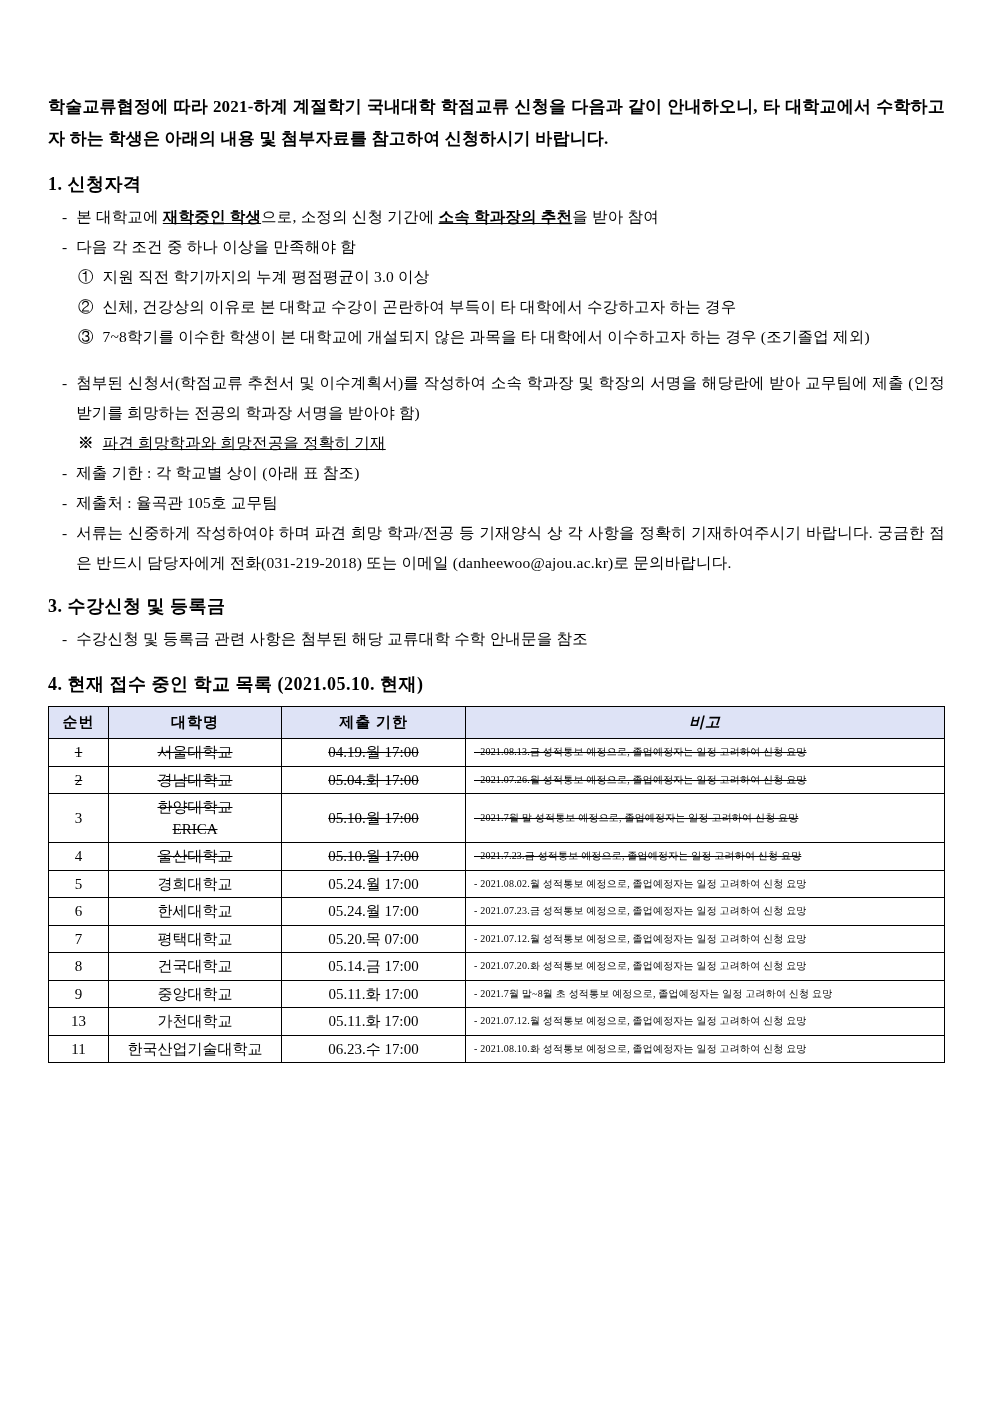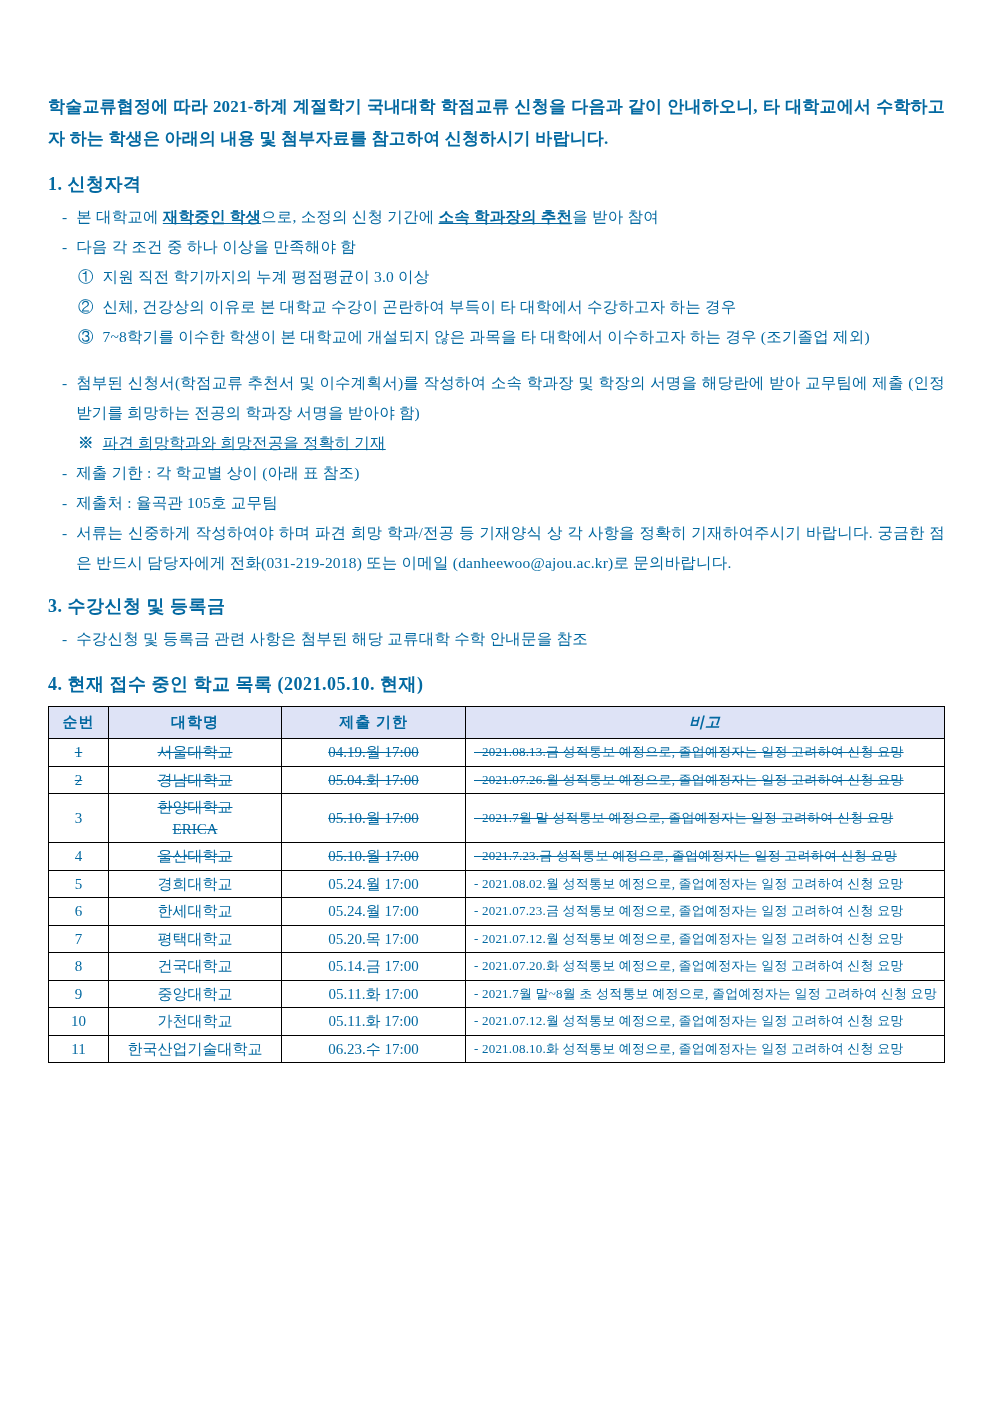--- a/index.html
+++ b/index.html
@@ -2,21 +2,21 @@
 <html lang="ko"><head>
 <meta charset="utf-8">
 <style>
   html, body { margin: 0; padding: 0; background: #ffffff; }
   .page {
     width: 992px;
     min-height: 1403px;
     box-sizing: border-box;
     padding: 74px 47px 60px 48px;
     font-family: "Liberation Serif", "DejaVu Serif", serif;
-    color: #0369a1;
+    color: #000000;
     background: #ffffff;
   }
   .intro {
     font-weight: bold;
     font-size: 17px;
     line-height: 32px;
     text-align: justify;
     letter-spacing: 0.2px;
   }
   .section { margin-top: 16px; }
@@ -62,21 +62,21 @@
   }
   .t-center { text-align: center; }
   .t-note { text-align: left; padding-left: 8px !important; }
   .c-univ { white-space: pre-line; line-height: 22px; display: inline-block; }
   .c-no, .c-dead { line-height: 22px; }
   .c-note {
     display: block;
     line-height: 22.5px;
     padding-left: 13px;
     text-indent: -13px;
-    font-size: 13px;
+    font-size: 10px;
     letter-spacing: 0.2px;
   }
   .strike { text-decoration: line-through; text-decoration-thickness: 1.4px; }
 </style>
 </head>
 <body>
 
 <div class="page">
 
   <p class="intro">학술교류협정에 따라 2021-하계 계절학기 국내대학 학점교류 신청을 다음과 같이 안내하오니, 타 대학교에서 수학하고자 하는 학생은 아래의 내용 및 첨부자료를 참고하여 신청하시기 바랍니다.</p>
@@ -206,21 +206,21 @@
     <td class="t-center"><span class="c-no">6</span></td>
     <td class="t-center"><span class="c-univ">한세대학교</span></td>
     <td class="t-center"><span class="c-dead">05.24.월 17:00</span></td>
     <td class="t-note">
               <span class="c-note">- 2021.07.23.금 성적통보 예정으로, 졸업예정자는 일정 고려하여 신청 요망</span>
             </td>
   </tr>
           <tr>
     <td class="t-center"><span class="c-no">7</span></td>
     <td class="t-center"><span class="c-univ">평택대학교</span></td>
-    <td class="t-center"><span class="c-dead">05.20.목 17:00</span></td>
+    <td class="t-center"><span class="c-dead">05.20.목 07:00</span></td>
     <td class="t-note">
               <span class="c-note">- 2021.07.12.월 성적통보 예정으로, 졸업예정자는 일정 고려하여 신청 요망</span>
             </td>
   </tr>
           <tr>
     <td class="t-center"><span class="c-no">8</span></td>
     <td class="t-center"><span class="c-univ">건국대학교</span></td>
     <td class="t-center"><span class="c-dead">05.14.금 17:00</span></td>
     <td class="t-note">
               <span class="c-note">- 2021.07.20.화 성적통보 예정으로, 졸업예정자는 일정 고려하여 신청 요망</span>
@@ -228,21 +228,21 @@
   </tr>
           <tr>
     <td class="t-center"><span class="c-no">9</span></td>
     <td class="t-center"><span class="c-univ">중앙대학교</span></td>
     <td class="t-center"><span class="c-dead">05.11.화 17:00</span></td>
     <td class="t-note">
               <span class="c-note">- 2021.7월 말~8월 초 성적통보 예정으로, 졸업예정자는 일정 고려하여 신청 요망</span>
             </td>
   </tr>
           <tr>
-    <td class="t-center"><span class="c-no">10</span></td>
+    <td class="t-center"><span class="c-no">13</span></td>
     <td class="t-center"><span class="c-univ">가천대학교</span></td>
     <td class="t-center"><span class="c-dead">05.11.화 17:00</span></td>
     <td class="t-note">
               <span class="c-note">- 2021.07.12.월 성적통보 예정으로, 졸업예정자는 일정 고려하여 신청 요망</span>
             </td>
   </tr>
           <tr>
     <td class="t-center"><span class="c-no">11</span></td>
     <td class="t-center"><span class="c-univ">한국산업기술대학교</span></td>
     <td class="t-center"><span class="c-dead">06.23.수 17:00</span></td>

